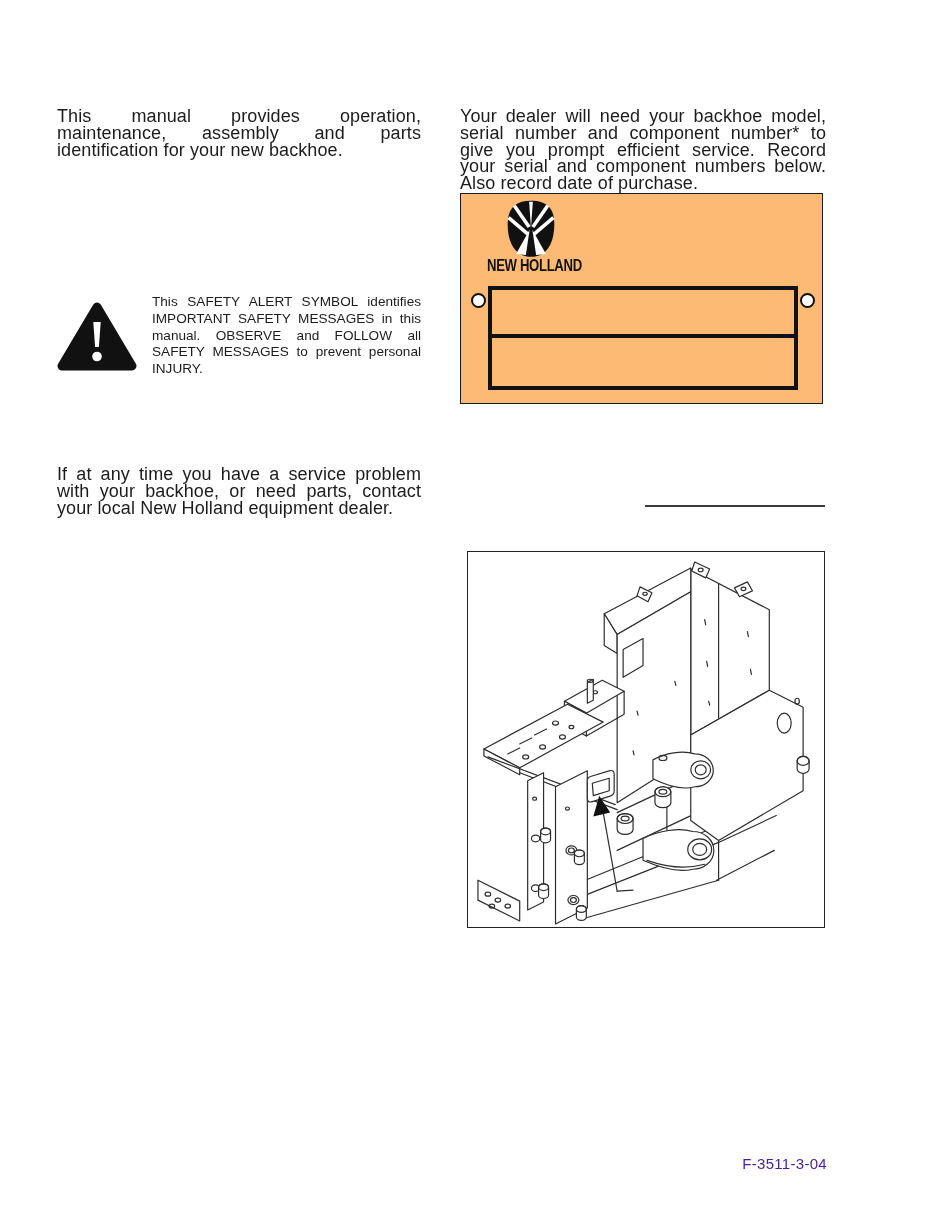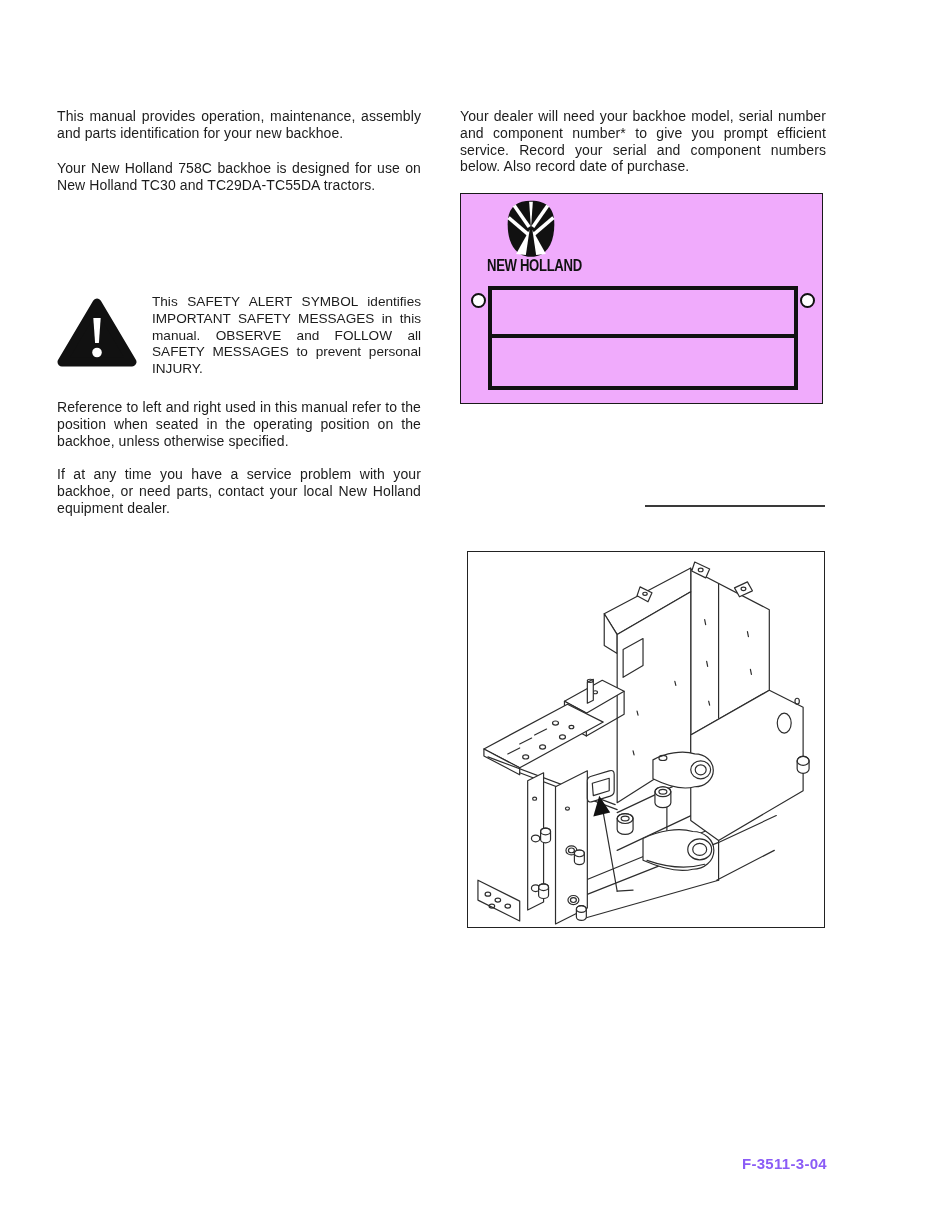--- a/index.html
+++ b/index.html
@@ -1,31 +1,31 @@
 <!DOCTYPE html>
 <html><head>
 <meta charset="utf-8">
 <style>
   html,body{margin:0;padding:0;background:#ffffff;}
   .page{
     position:relative;width:935px;height:1210px;background:#ffffff;
     font-family:"Liberation Sans",sans-serif;color:#1c1c1c;overflow:hidden;
   }
   .para{
-    position:absolute;text-align:justify;font-size:14px;line-height:16.8px;
+    position:absolute;text-align:justify;font-size:18px;line-height:16.8px;
     letter-spacing:0.1px;color:#1c1c1c;
   }
   
-  .safety-row{position:absolute;left:57px;top:294px;width:364px;display:flex;}
+  .safety-row{position:absolute;left:57px;top:294px;width:364px;display:flex;align-items:center;}
   .safety-icon{width:80px;height:74px;flex:0 0 80px;margin-top:2px;}
   .safety-text{margin-left:15px;width:269px;text-align:justify;font-size:13.6px;line-height:16.8px;}
   
   .plate{
     position:absolute;left:460px;top:193px;width:363px;height:211px;
-    border:1.5px solid #1a1a1a;box-sizing:border-box;background:#f0abfc;
+    border:1.5px solid #1a1a1a;box-sizing:border-box;background:#fdba74;
   }
   .nh-logo{position:absolute;left:42px;top:5px;width:56px;height:60px;}
   .nh-brand{
     position:absolute;left:26px;top:63px;font-size:16px;font-weight:bold;
     letter-spacing:-0.4px;transform:scaleX(0.82);transform-origin:left center;
     white-space:nowrap;color:#111;
   }
   .serial-box{
     position:absolute;left:27px;top:92px;width:310px;height:104px;
     border:4px solid #111;box-sizing:border-box;
@@ -39,49 +39,46 @@
   .rivet.left{left:10px;top:99px;}
   .rivet.right{left:339px;top:99px;}
   
   .sig-rule{position:absolute;left:645px;top:505px;width:180px;height:2px;background:#3a3a3a;}
   .figure-box{
     position:absolute;left:467px;top:551px;width:358px;height:377px;
     border:1.6px solid #222;box-sizing:border-box;background:#fff;
   }
   .figure-box svg{display:block;width:100%;height:100%;}
   .footer-code{
-    position:absolute;top:1155px;right:108px;font-size:15px;color:#8b5cf6;
+    position:absolute;top:1155px;right:108px;font-size:15px;color:#4c1d95;
     letter-spacing:0.3px;
-    font-weight:bold;
   }
   svg .ln{fill:none;stroke:#2d2d2d;stroke-width:1.2;stroke-linejoin:round;stroke-linecap:round;}
   svg .pl{fill:#ffffff;stroke:#2d2d2d;stroke-width:1.2;stroke-linejoin:round;}
 </style>
 </head>
 <body>
 
 <div class="page">
 
   <div class="para" style="left:57px;top:108px;width:364px;">This manual provides operation, maintenance, assembly and parts identification for your new backhoe.</div>
 
-  <div class="para" style="left:57px;top:160px;width:364px;">Your New Holland 758C backhoe is designed for use on New Holland TC30 and TC29DA-TC55DA tractors.</div>
 
 
   <div class="safety-row">
     <div class="safety-icon">
       <svg viewBox="0 0 80 74">
         <path d="M40 7 L75 66 L5 66 Z" fill="#111" stroke="#111" stroke-width="9" stroke-linejoin="round"></path>
         <path d="M36.3 22 L43.7 22 L41.9 47 L38.1 47 Z" fill="#fff"></path>
         <circle cx="40" cy="56.5" r="4.8" fill="#fff"></circle>
       </svg>
     </div>
     <div class="safety-text">This SAFETY ALERT SYMBOL identifies IMPORTANT SAFETY MESSAGES in this manual. OBSERVE and FOLLOW all SAFETY MESSAGES to prevent personal INJURY.</div>
   </div>
 
-  <div class="para" style="left:57px;top:399px;width:364px;">Reference to left and right used in this manual refer to the position when seated in the operating position on the backhoe, unless otherwise specified.</div>
 
   <div class="para" style="left:460px;top:108px;width:366px;">Your dealer will need your backhoe model, serial number and component number* to give you prompt efficient service. Record your serial and component numbers below. Also record date of purchase.</div>
 
   <div class="para" style="left:57px;top:466px;width:364px;">If at any time you have a service problem with your backhoe, or need parts, contact your local New Holland equipment dealer.</div>
 
   <div class="plate">
     <div class="nh-logo">
       <svg viewBox="0 0 60 64">
         <path d="M30 2 C13 2 5 10 5 27 C5 47 13 62 30 62 C47 62 55 47 55 27 C55 10 47 2 30 2 Z" fill="#111"></path>
         <path d="M28 3 L30 31 L32 3 Z" fill="#fff"></path>

